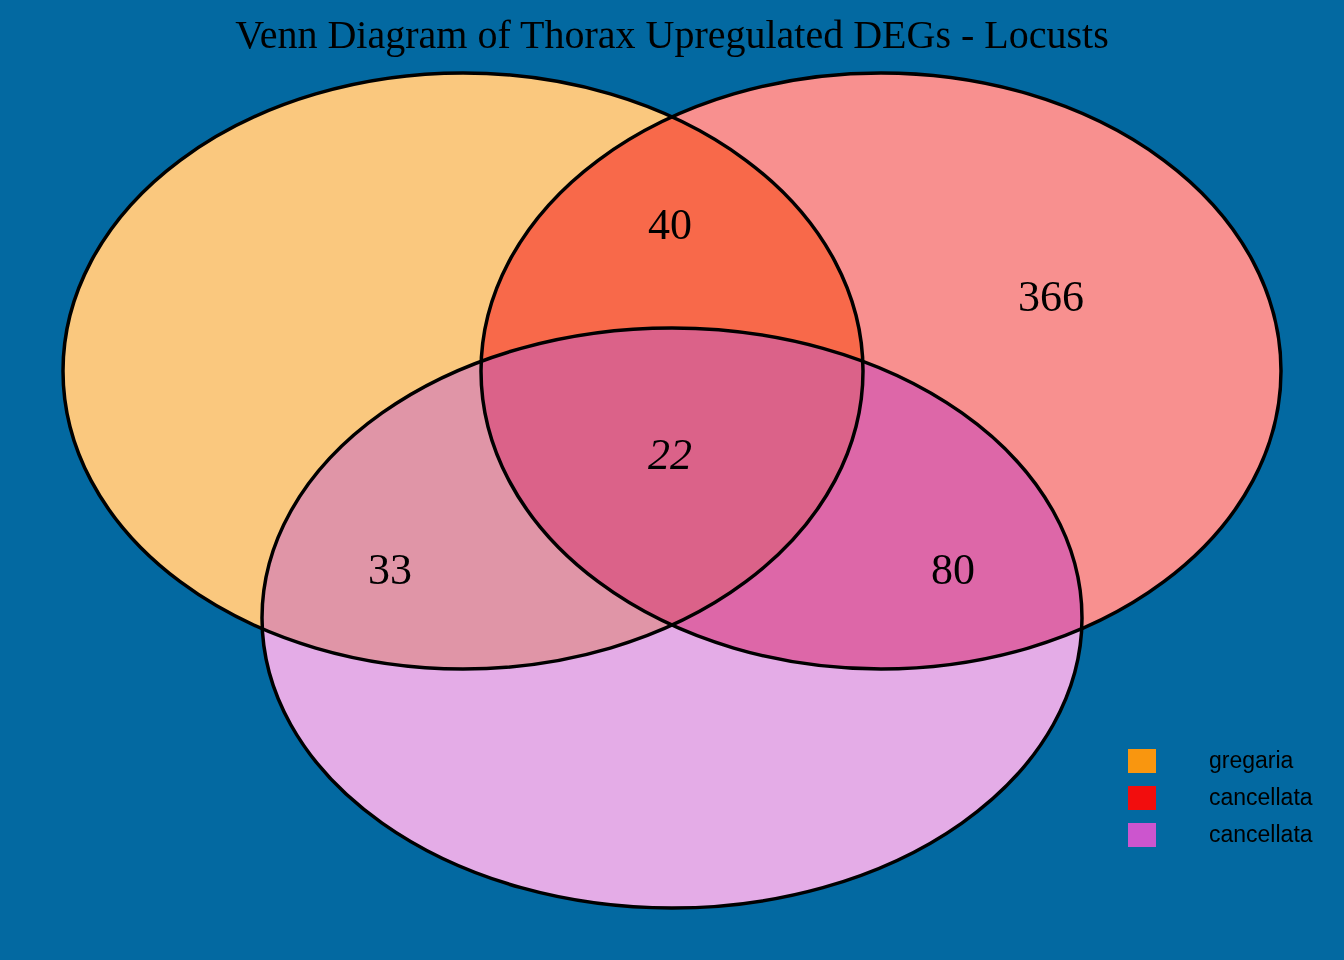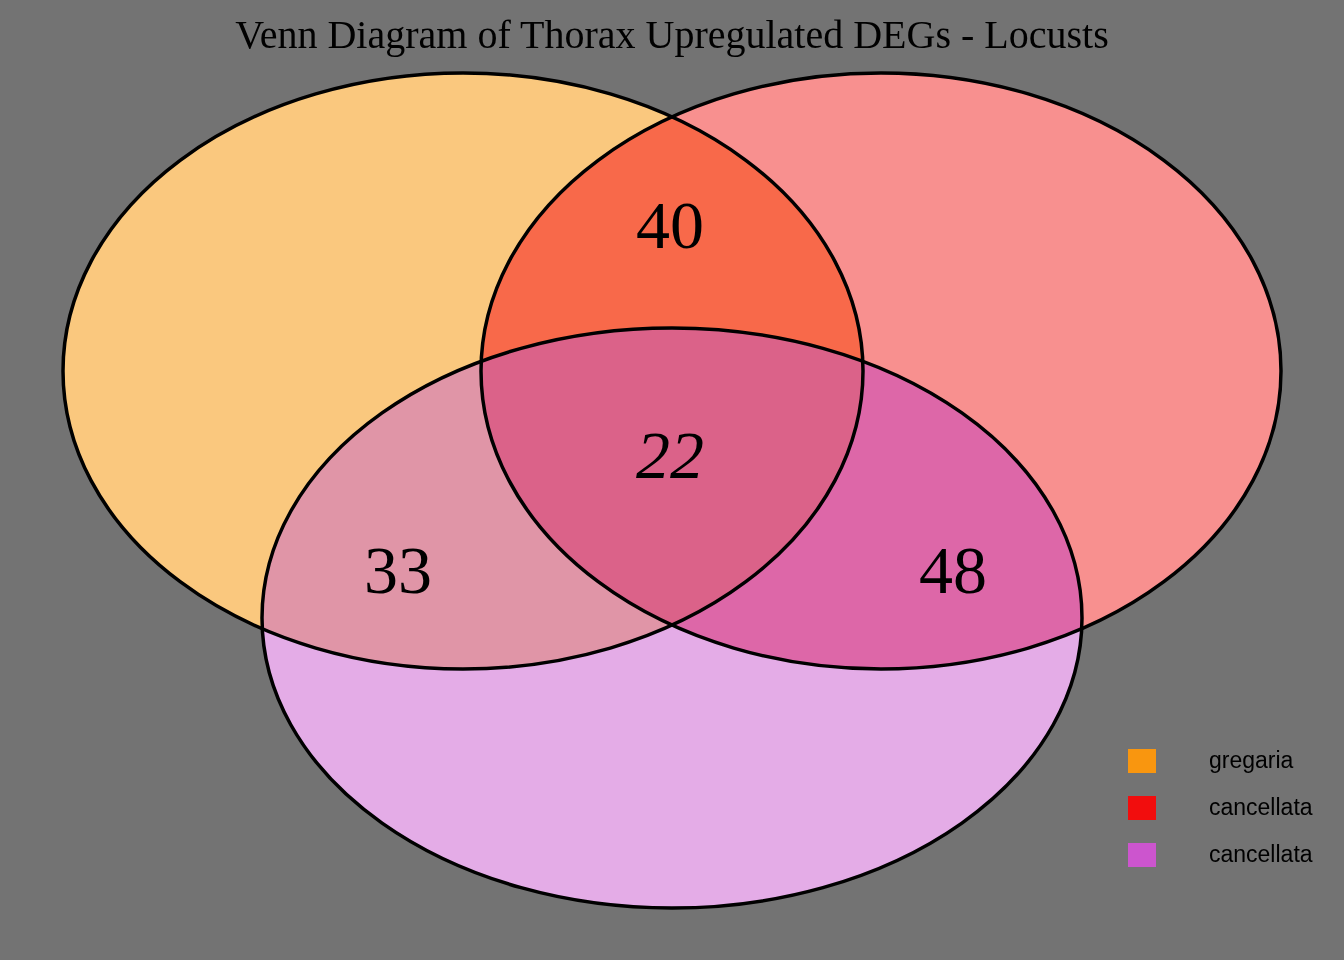--- a/index.html
+++ b/index.html
@@ -4,21 +4,21 @@
 <style>
   html, body {
     margin: 0;
     padding: 0;
     background: #ffffff;
   }
   .stage {
     position: relative;
     width: 1344px;
     height: 960px;
-    background: #737373;
+    background: #0369a1;
     overflow: hidden;
     font-family: "Liberation Serif", "DejaVu Serif", serif;
   }
   .venn-svg {
     position: absolute;
     left: 0;
     top: 0;
     width: 1344px;
     height: 960px;
   }
@@ -28,39 +28,39 @@
     top: 34px;
     transform: translate(-50%, -50%);
     font-size: 40px;
     color: #000000;
     white-space: nowrap;
     letter-spacing: 0px;
   }
   .count-label {
     position: absolute;
     transform: translate(-50%, -50%);
-    font-size: 68px;
+    font-size: 44px;
     color: #000000;
     line-height: 1;
     white-space: nowrap;
   }
   .lbl-a   { left: 291px;  top: 296px; }
   .lbl-b   { left: 1051px; top: 297px; }
   .lbl-c   { left: 671px;  top: 770px; }
   .lbl-ab  { left: 670px;  top: 225px; }
-  .lbl-ac  { left: 398px;  top: 570px; }
+  .lbl-ac  { left: 390px;  top: 570px; }
   .lbl-bc  { left: 953px;  top: 570px; }
   .lbl-abc { left: 670px;  top: 455px; font-style: italic; }
   .legend {
     position: absolute;
     left: 1128px;
     top: 748px;
     display: flex;
     flex-direction: column;
-    gap: 22px;
+    gap: 12px;
     font-family: "Liberation Sans", "DejaVu Sans", sans-serif;
   }
   .legend-row {
     display: flex;
     align-items: center;
     height: 25px;
   }
   .legend-swatch {
     width: 28px;
     height: 24px;
@@ -112,23 +112,24 @@
       </g>
     </g>
 
     <ellipse cx="463" cy="371" rx="400" ry="298" fill="none" stroke-width="3.5" stroke="#000000"></ellipse>
     <ellipse cx="881" cy="371" rx="400" ry="298" fill="none" stroke-width="3.5" stroke="#000000"></ellipse>
     <ellipse cx="672" cy="618" rx="410" ry="290" fill="none" stroke-width="3.5" stroke="#000000"></ellipse>
   </svg>
 
   <div class="chart-title">Venn Diagram of Thorax Upregulated DEGs - Locusts</div>
 
+  <div class="count-label lbl-b">366</div>
   <div class="count-label lbl-ab">40</div>
   <div class="count-label lbl-ac">33</div>
-  <div class="count-label lbl-bc">48</div>
+  <div class="count-label lbl-bc">80</div>
   <div class="count-label lbl-abc">22</div>
 
   <div class="legend">
     <div class="legend-row">
       <span class="legend-swatch" style="background-color: rgb(249, 150, 15);"></span>
       <span class="legend-label">gregaria</span>
     </div>
     <div class="legend-row">
       <span class="legend-swatch" style="background-color: rgb(242, 13, 13);"></span>
       <span class="legend-label">cancellata</span>

